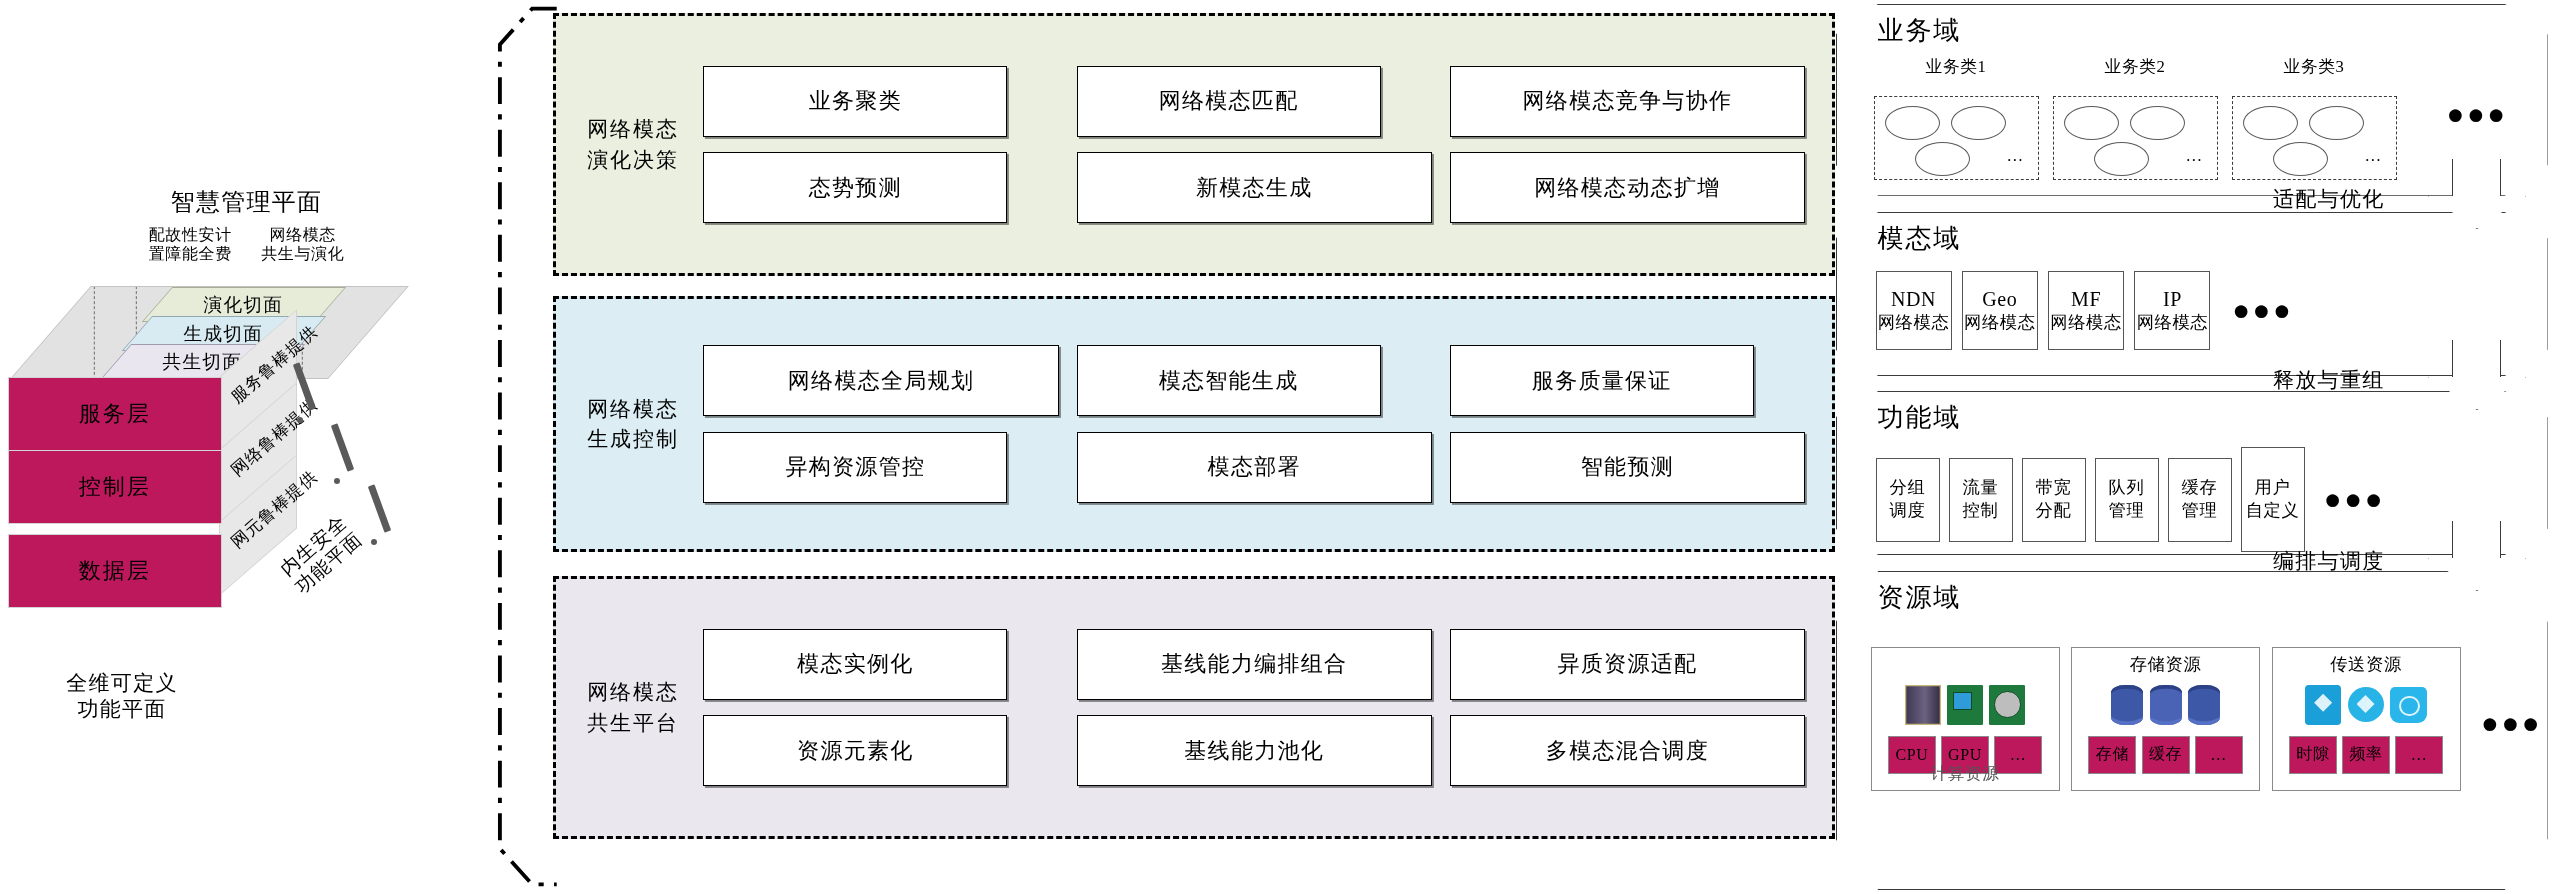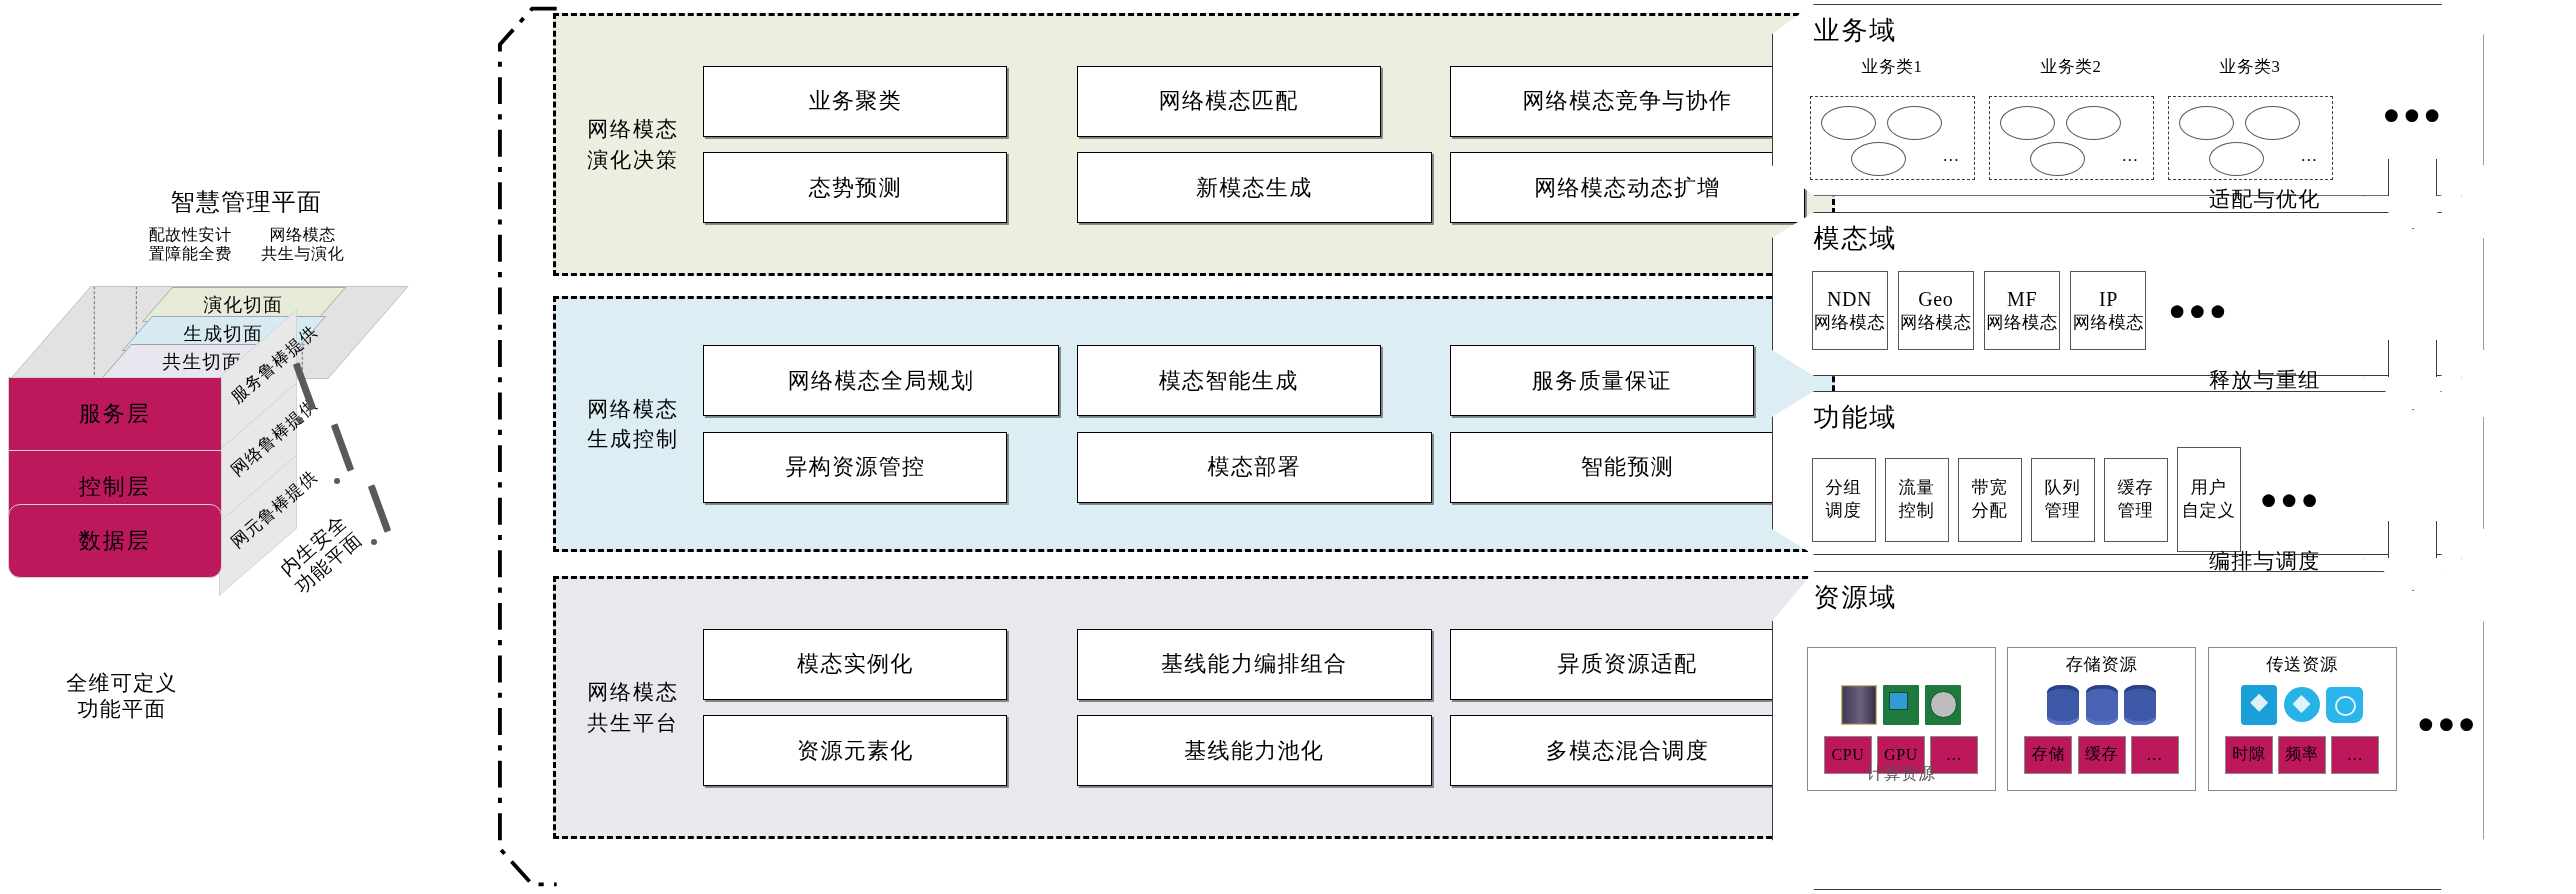--- a/index.html
+++ b/index.html
@@ -51,21 +51,21 @@
 
   
   .face{
     left:7.7px;width:212px;height:72px;background:#be185d;
     border:0.6px solid #d3d3d3;
     display:flex;align-items:center;justify-content:center;
     font-size:22px;letter-spacing:1.9px;
   }
   #face-service{top:377px;}
   #face-control{top:450px;}
-  #face-data{top:504px;border-radius:12px;}
+  #face-data{top:534px;}
 
   
   .side{
     left:219px;width:76px;height:72px;background:#e8e8e8;
     border:0.6px solid #d3d3d3;
     transform:skewY(-41deg);transform-origin:left top;
   }
   #side-service{top:377px;}
   #side-control{top:450px;}
   #side-data{top:522px;}
@@ -126,21 +126,21 @@
   .cell{
     background:#fff;border:1.6px solid #000;
     box-shadow:1.9px 1.9px 0 rgba(0,0,0,.45);
     height:69px;display:flex;align-items:center;justify-content:center;
     font-size:22px;letter-spacing:1.3px;white-space:nowrap;
   }
   .cell.narrow{justify-self:start;width:85%;}
   .cell.wide{justify-self:stretch;}
 
   
-  #domains{left:1760px;top:0;width:736px;height:702px;}
+  #domains{left:1824px;top:0;width:736px;height:702px;}
 
   .domain{
     position:absolute;left:11.5px;width:712px;
   }
   .domain .chev{
     position:absolute;inset:0;
     background:#fff;border:1.3px solid #3b3b3b;
     clip-path:polygon(0 16%,6% 0,94% 0,100% 16%,100% 84%,94% 100%,6% 100%,0 84%);
   }
   .domain .inner{position:relative;height:100%;}

